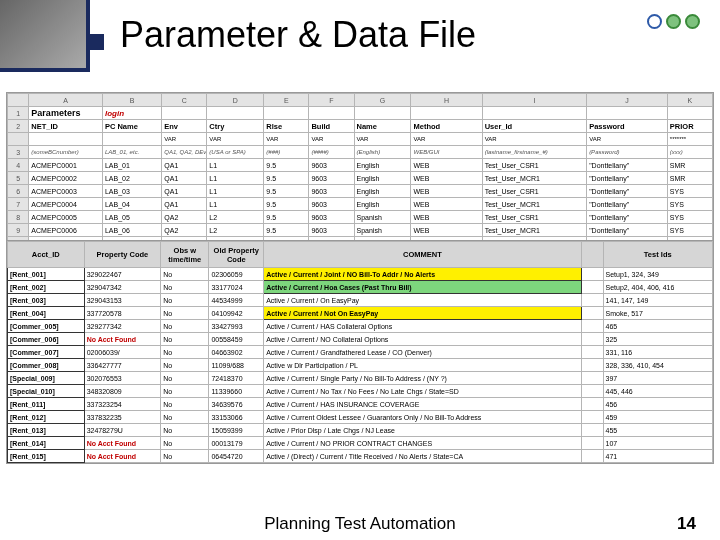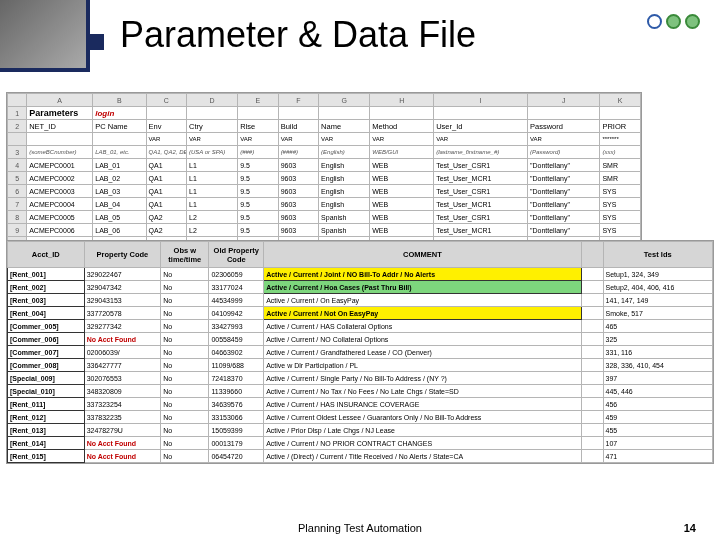--- a/index.html
+++ b/index.html
@@ -32,47 +32,47 @@
   .title {
     position: absolute; top: 14px; left: 120px;
     font-size: 36px; font-family: Arial; color: #000;
   }
   .sheet {
     position: absolute; left: 6px;
     font-size: 7px; color: #000;
     background: #fff;
     border: 1px solid #999;
   }
-  .sheet1 { top: 92px; width: 636px; }
+  .sheet1 { top: 92px; width: 708px; }
   .sheet2 { top: 240px; width: 708px; }
   table { border-collapse: collapse; width: 100%; table-layout: fixed; }
   td, th {
     border: 1px solid #b5b5b5;
     padding: 1px 2px;
     white-space: nowrap;
     overflow: hidden;
     text-overflow: clip;
     height: 13px;
     font-weight: normal;
     text-align: left;
   }
   .colhdr { background: #e4e4e4; color: #555; text-align: center; font-weight: normal; }
   .rowhdr { background: #e4e4e4; color: #555; text-align: center; width: 16px; }
   .param-label { font-weight: bold; font-size: 9px; }
   .login-label { color: #c00000; font-weight: bold; font-style: italic; font-size: 8px; margin-top: 12px; }
-  .s1-hdr { font-weight: normal; font-size: 7.5px; }
+  .s1-hdr { font-weight: bold; font-size: 7.5px; }
   .s2-hdr { background: #d6d6d6; font-weight: bold; text-align: center; font-size: 7.5px; height: 26px; white-space: normal; }
   .s2-acct { font-weight: bold; border: 1px solid #333; }
   .red-cell { color: #c00000; font-weight: bold; }
   .hl-yellow { background: #fff000; font-weight: bold; border: 1px solid #333; }
   .hl-green { background: #7dd67d; font-weight: bold; border: 1px solid #333; }
   .footer {
     position: absolute; bottom: 6px; left: 0; width: 720px;
     display: flex; justify-content: space-between;
-    font-size: 11px; padding: 0 24px;
+    font-size: 17px; padding: 0 24px;
   }
   .footer .pg { font-weight: bold; }
   .footer-center { position: absolute; left: 50%; transform: translateX(-50%); }
 </style>
 </head>
 <body>
 
 <div class="corner-img"></div>
 <div class="navy-bar"></div>
 <div class="dots">

